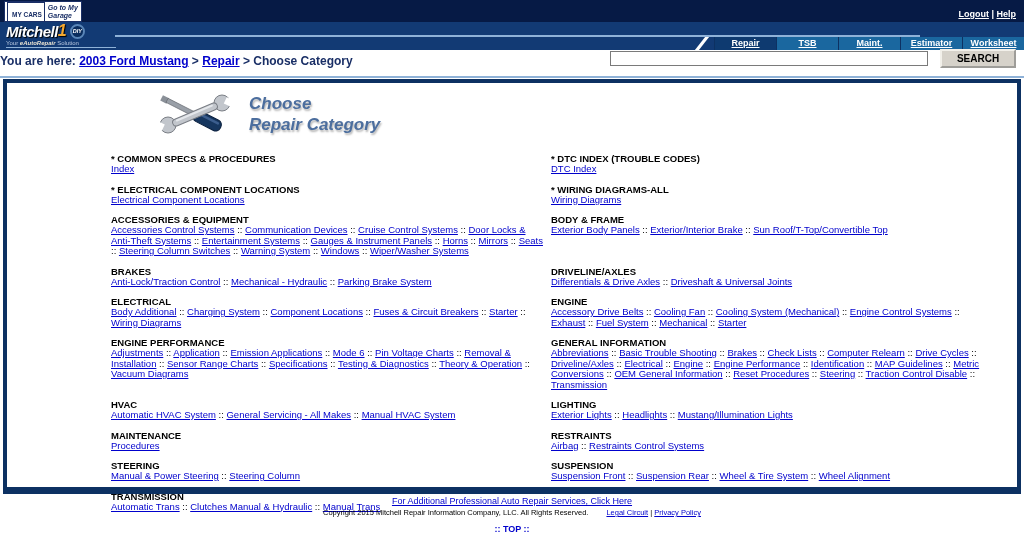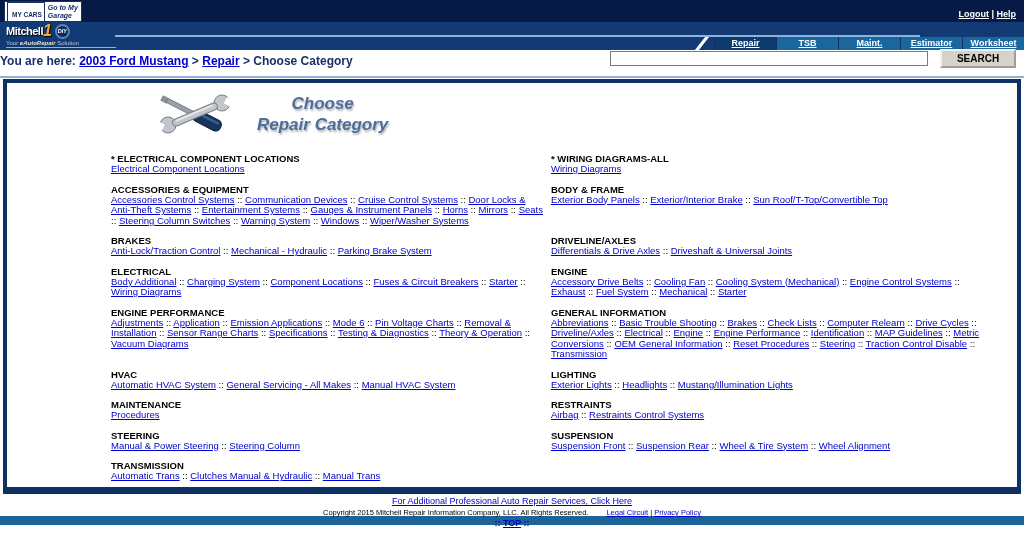--- a/index.html
+++ b/index.html
@@ -16,21 +16,21 @@
   .goto { font-size:7px; font-style:italic; font-weight:bold; color:#1a2f66; line-height:8px; white-space:nowrap; }
   .topbar-right { position:absolute; right:8px; top:3px; text-align:right;margin-left:16px; }
   .topbar-links { font-size:9px; font-weight:bold; color:#fff; }
   .topbar-links a { color:#fff; text-decoration:underline; cursor:pointer; }
   .version { font-size:7px; color:#cdd6e8; margin-top:1px; }
 
   
   .logoband { height:28px; background:#123a74; position:relative; }
   .logo { position:absolute; left:6px; top:0px; }
   .brand-row { display:flex; align-items:center; }
-  .brand { color:#fff; font-size:11px; font-weight:bold; text-shadow:1px 1px 1px #000; letter-spacing:-0.5px; }
+  .brand { color:#fff; font-size:15px; font-weight:bold; font-style:italic; text-shadow:1px 1px 1px #000; letter-spacing:-0.5px; }
   .brand-one { color:#f5a830; font-size:16px; font-weight:bold; font-style:italic; text-shadow:1px 1px 1px #000; }
   .badge { display:inline-block; width:15px; height:15px; border-radius:50%; background:#0a2d5e;
            border:2px solid #5a86b8; color:#fff; font-size:5.5px; font-style:italic; font-weight:bold;
            text-align:center; line-height:11px; margin-left:3px; }
   .tagline { font-size:6px; color:#b8c8e0; border-bottom:1px solid #8fb2d8; padding-bottom:1px; width:110px; }
   .tagline b { color:#e8e2d2; font-style:italic; }
   .tab-topline { position:absolute; bottom:13px; left:115px; width:805px; height:2px; background:#8fb2d8; }
   .tab-slash { position:absolute; bottom:0; left:692px; width:12px; height:13px;
                border-right:4px solid #fff; transform:skewX(-38deg); }
   .tabs { position:absolute; right:0; bottom:0; height:13px; display:flex; }
@@ -46,38 +46,38 @@
   .search-wrap { position:absolute; right:8px; top:1px; display:flex; align-items:center; gap:12px; height:15px; }
   .search-input { width:318px; height:15px; border:1px solid #7a7a7a; font-size:9px; padding:0 2px; }
   .search-btn { width:76px; height:19px; background:#d6d2ca; border:2px outset #f2f0ea; font-size:10px;
                 font-weight:bold; color:#000; cursor:pointer; font-family:"Liberation Sans", sans-serif; }
 
   .lightline { height:2px; background:#8fb2d8; }
   .gap { height:1px; background:#fff; }
 
   
   .main-panel { margin:0 3px; background:#fff; border:4px solid #0d3162; border-bottom-width:7px; height:415px; }
-  .heading { margin:8px 0 0 148px; display:flex; align-items:flex-start; gap:22px; height:52px;text-align:center; }
+  .heading { margin:8px 0 0 148px; display:flex; align-items:flex-start; gap:14px; height:52px; }
   .heading-text { font-size:17px; font-weight:bold; font-style:italic; color:#4c6e9e;
                   line-height:21px; text-shadow:1px 2px 2px #b5b5b5; padding-top:2px; }
 
   .cat-table { margin:10px 0 0 104px; border-collapse:collapse; table-layout:fixed; }
   .cat-table td { width:440px; vertical-align:top; padding:0 8px 9px 0; }
   .cat-title { font-size:9.5px; font-weight:bold; color:#000; line-height:11px; }
   .cat-links { font-size:9.5px; line-height:10.5px; }
   .cat-links a { color:#0000cc; text-decoration:underline; cursor:pointer; }
   .sep { color:#000; }
 
   
-  .footer { height:22px; background:#fff; text-align:center; padding-top:2px;border-radius:13px; }
+  .footer { height:40px; background:#fff; text-align:center; padding-top:2px;border-radius:13px; }
   .footer a { color:#0000cc; text-decoration:underline; cursor:pointer; }
   .footer-promo { font-size:9px; }
   .footer-copy { font-size:7.5px; color:#000; margin-top:2px; }
   .footer-copy .spacer { display:inline-block; width:18px; }
-  .footer-top { font-size:9px; font-weight:bold; color:#0000cc; margin-top:1px; }
+  .footer-top { font-size:9px; font-weight:bold; color:#0000cc; margin-top:7px; }
   .bottom-strip { height:9px; background:#1c6399; }
 </style>
 </head>
 <body>
 
 <div class="topbar">
   <div class="mycars">
     <span class="plate">
       <span class="plate-top"></span>
       <span class="plate-txt">MY CARS</span>
@@ -154,20 +154,30 @@
     <div class="heading-text">
       <span>Choose</span><br>
       <span>Repair Category</span>
     </div>
   </div>
 
   <table class="cat-table">
     <tbody>
         <tr>
           <td>
+            <div class="cat-title">* COMMON SPECS &amp; PROCEDURES</div>
+            <div class="cat-links"><a>Index</a></div>
+          </td>
+          <td>
+            <div class="cat-title">* DTC INDEX (TROUBLE CODES)</div>
+            <div class="cat-links"><a>DTC Index</a></div>
+          </td>
+        </tr>
+        <tr>
+          <td>
             <div class="cat-title">* ELECTRICAL COMPONENT LOCATIONS</div>
             <div class="cat-links"><a>Electrical Component Locations</a></div>
           </td>
           <td>
             <div class="cat-title">* WIRING DIAGRAMS-ALL</div>
             <div class="cat-links"><a>Wiring Diagrams</a></div>
           </td>
         </tr>
         <tr>
           <td>

